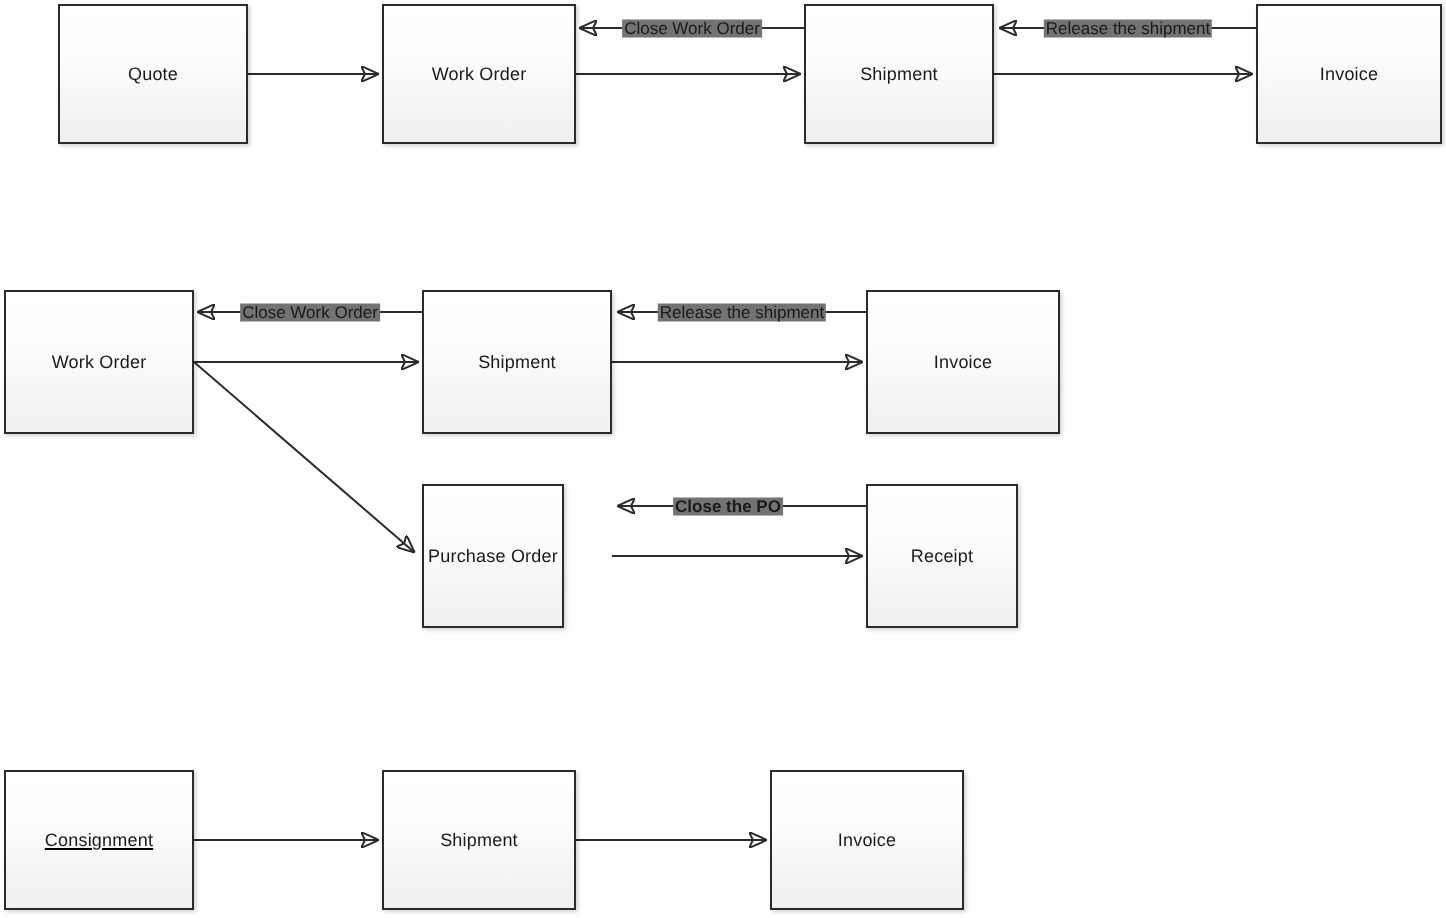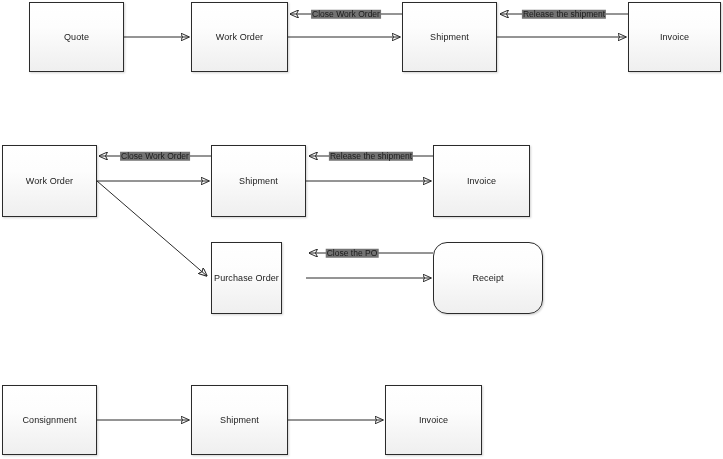--- a/index.html
+++ b/index.html
@@ -154,34 +154,34 @@
   </div>
   <div class="node-box" style="left:211px;top:145px;width:95px;height:72px;">
     <span class="node-label">Shipment</span>
   </div>
   <div class="node-box" style="left:433px;top:145px;width:97px;height:72px;">
     <span class="node-label">Invoice</span>
   </div>
   <div class="node-box" style="left:211px;top:242px;width:71px;height:72px;">
     <span class="node-label">Purchase Order</span>
   </div>
-  <div class="node-box" style="left:433px;top:242px;width:110px;height:72px;border-radius:14px;">
+  <div class="node-box" style="left:433px;top:242px;width:76px;height:72px;">
     <span class="node-label">Receipt</span>
   </div>
 
-  <div class="node-box" style="left:2px;top:385px;width:95px;height:70px;">
+  <div class="node-box" style="left:2px;top:385px;width:95px;height:70px;text-decoration:underline;">
     <span class="node-label">Consignment</span>
   </div>
   <div class="node-box" style="left:191px;top:385px;width:97px;height:70px;">
     <span class="node-label">Shipment</span>
   </div>
   <div class="node-box" style="left:385px;top:385px;width:97px;height:70px;">
     <span class="node-label">Invoice</span>
   </div>
 
   <span class="edge-label" style="left:346px;top:14px;">Close Work Order</span>
   <span class="edge-label" style="left:564px;top:14px;">Release the shipment</span>
 
   <span class="edge-label" style="left:155px;top:156px;">Close Work Order</span>
   <span class="edge-label" style="left:371px;top:156px;">Release the shipment</span>
-  <span class="edge-label" style="left:352px;top:253px;">Close the PO</span>
+  <span class="edge-label" style="left:364px;top:253px;font-weight:bold;">Close the PO</span>
 
 </div>
 
 </body></html>

